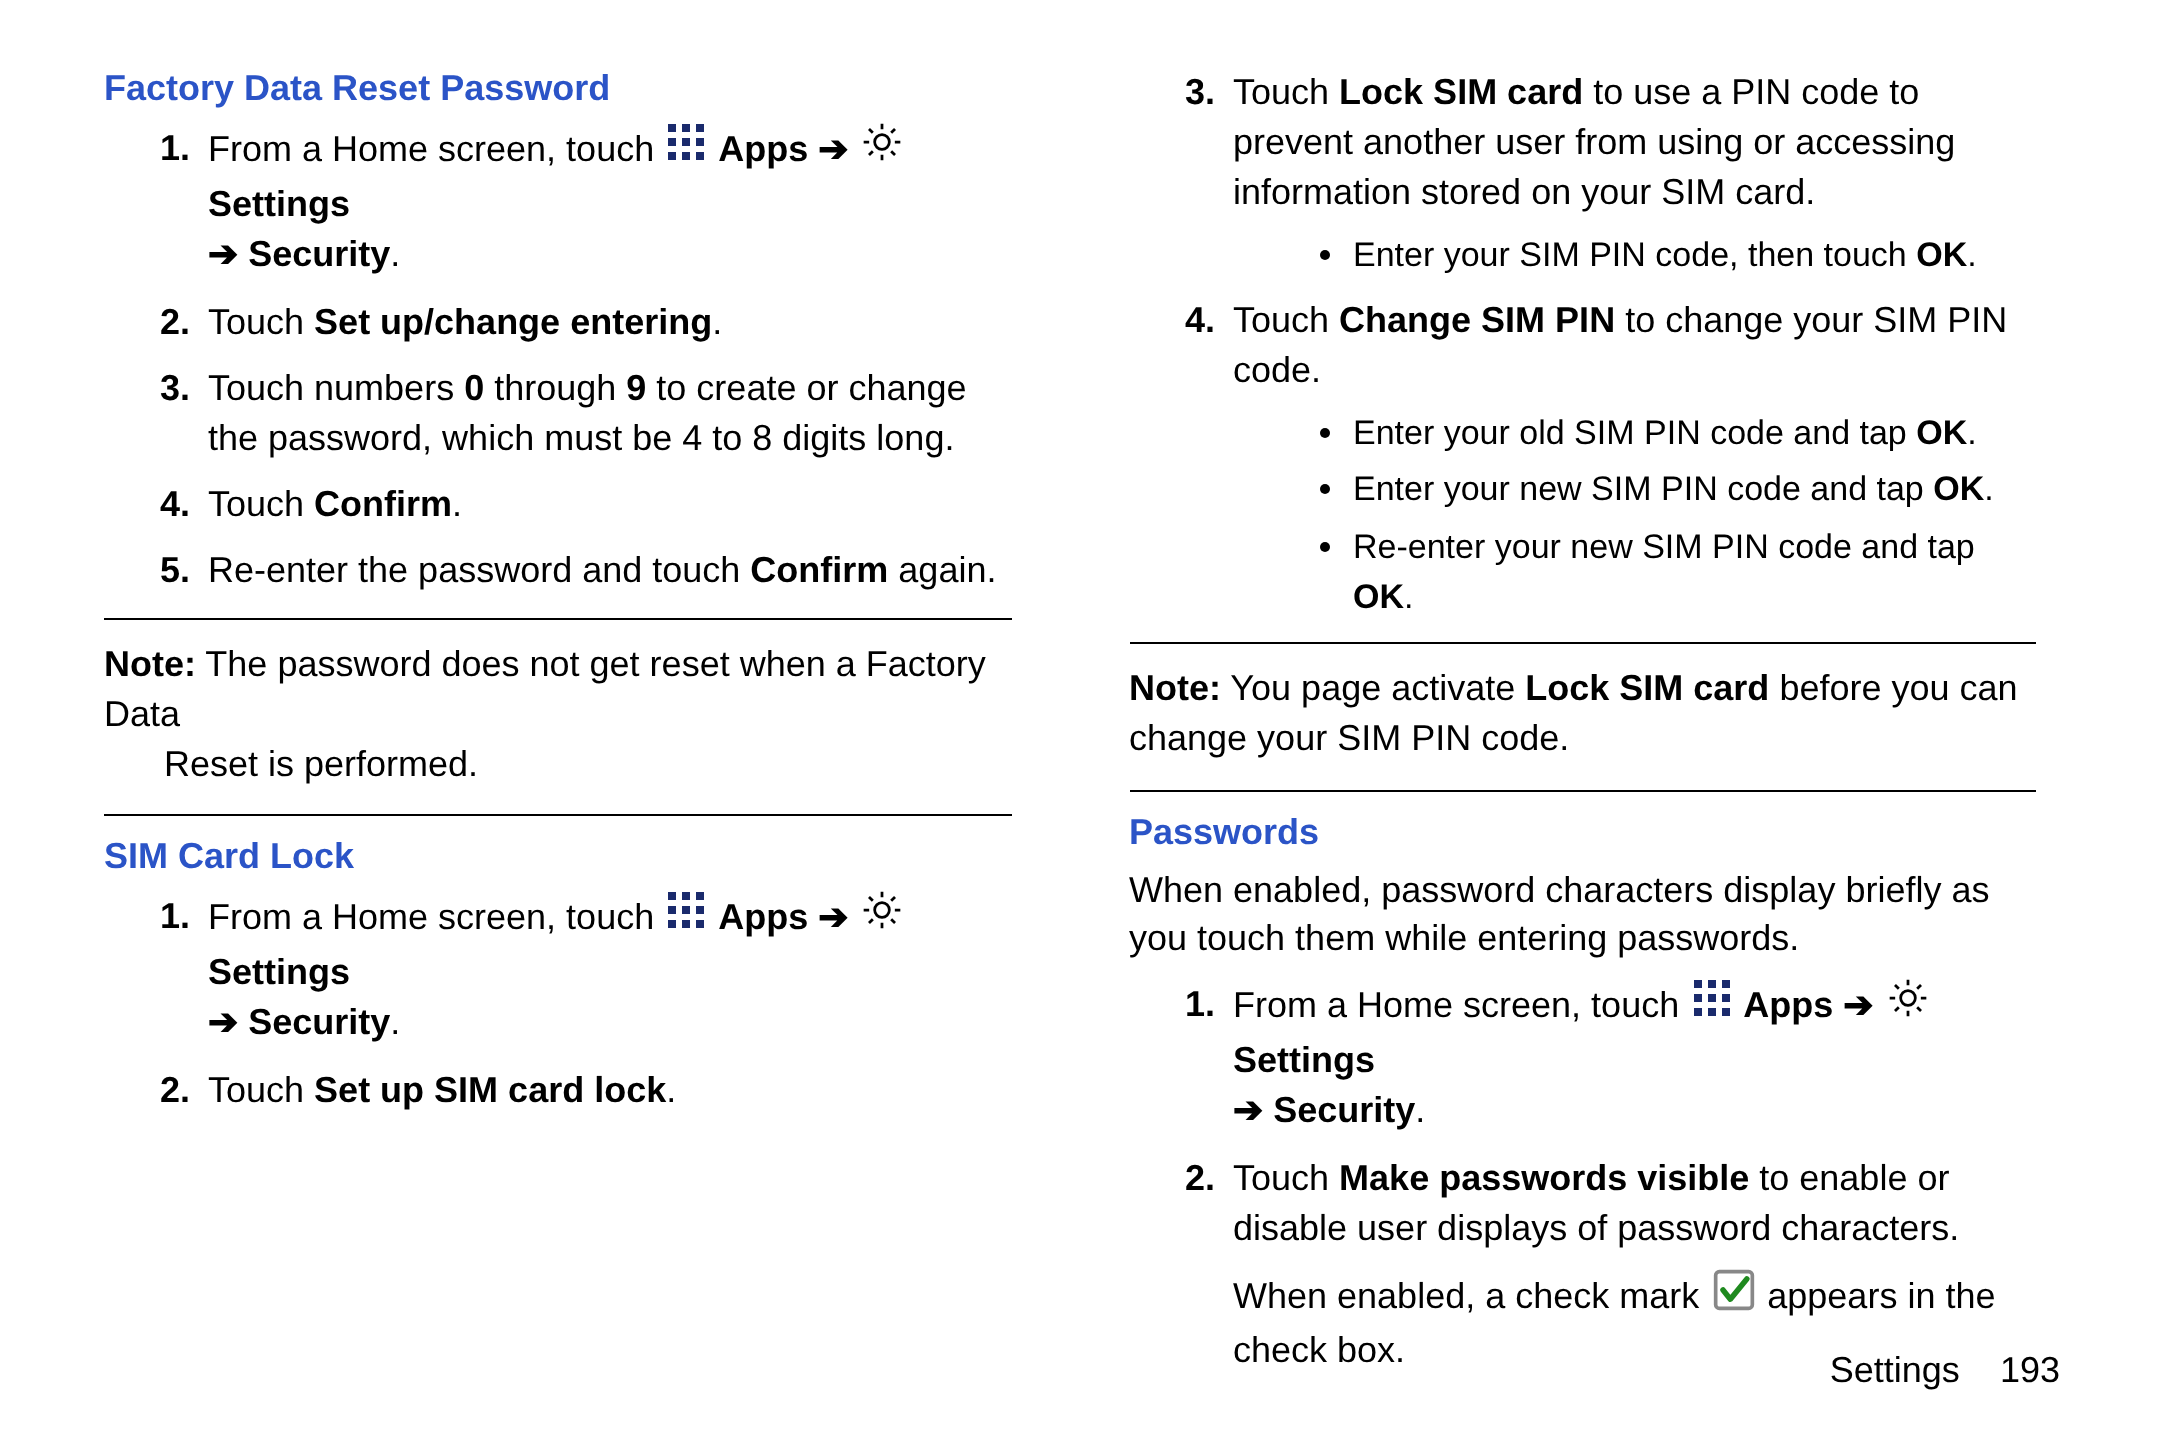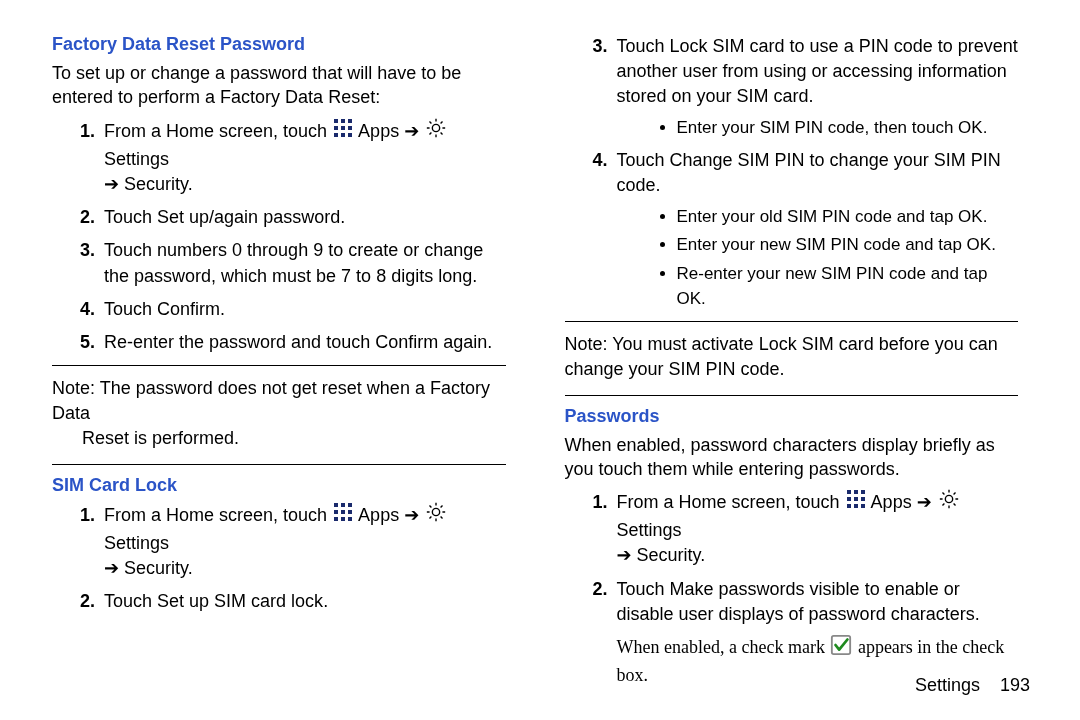--- a/index.html
+++ b/index.html
@@ -51,21 +51,21 @@
     list-style: disc;
     margin: 6px 0 0 0;
     padding-left: 18px;
   }
   ul.bullet > li {
     font-size: 17px;
     line-height: 1.45;
     margin-bottom: 4px;
     margin-left: 42px;
   }
-  .b { font-weight: normal; }
+  .b { font-weight: bold; }
   .note {
     margin: 8px 0 12px 0;
     line-height: 1.4;
   }
   .note .indent { display: block; padding-left: 30px; }
   hr.rule {
     border: none;
     border-top: 1px solid #000;
     margin: 8px 0 10px 0;
   }
@@ -88,21 +88,20 @@
   }
 </style>
 </head>
 <body>
 
 <div class="page">
 
   <div class="col">
 
     <h3>Factory Data Reset Password</h3>
-    <p>To set up or change a password that will have to be entered to perform a Factory Data Reset:</p>
 
     <ol>
       <li>
         <span>From a Home screen, touch </span>
         <span class="icon">
           <svg width="20" height="20" viewBox="0 0 20 20">
             <rect x="0" y="0" width="20" height="20" fill="none"></rect>
             <g fill="#1a2a6c">
                 <rect x="1" y="1" width="4" height="4"></rect>
                 <rect x="8" y="1" width="4" height="4"></rect>
@@ -124,24 +123,24 @@
                 <circle cx="12" cy="12" r="4"></circle>
                 <path d="M12 2v3M12 19v3M2 12h3M19 12h3M4.9 4.9l2.1 2.1M17 17l2.1 2.1M4.9 19.1 7 17M17 7l2.1-2.1"></path>
               </g>
             </svg>
         </span>
         <span class="b">Settings</span>
         <br>
         <span class="b">➔ Security</span><span>.</span>
       </li>
       <li>
-        <span>Touch </span><span class="b">Set up/again password</span><span>.</span>
-      </li>
-      <li>
-        <span>Touch numbers </span><span class="b">0</span><span> through </span><span class="b">9</span><span> to create or change the password, which must be 7 to 8 digits long.</span>
+        <span>Touch </span><span class="b">Set up/change entering</span><span>.</span>
+      </li>
+      <li>
+        <span>Touch numbers </span><span class="b">0</span><span> through </span><span class="b">9</span><span> to create or change the password, which must be 4 to 8 digits long.</span>
       </li>
       <li>
         <span>Touch </span><span class="b">Confirm</span><span>.</span>
       </li>
       <li>
         <span>Re-enter the password and touch </span><span class="b">Confirm</span><span> again.</span>
       </li>
     </ol>
 
     <hr class="rule">
@@ -206,21 +205,21 @@
         <ul class="bullet">
           <li><span>Enter your old SIM PIN code and tap </span><span class="b">OK</span><span>.</span></li>
           <li><span>Enter your new SIM PIN code and tap </span><span class="b">OK</span><span>.</span></li>
           <li><span>Re-enter your new SIM PIN code and tap </span><span class="b">OK</span><span>.</span></li>
         </ul>
       </li>
     </ol>
 
     <hr class="rule">
     <p class="note">
-      <span class="b">Note:</span><span> You must activate </span><span class="b">Lock SIM card</span><span> before you can change your SIM PIN code.</span>
+      <span class="b">Note:</span><span> You page activate </span><span class="b">Lock SIM card</span><span> before you can change your SIM PIN code.</span>
     </p>
     <hr class="rule">
 
     <h3>Passwords</h3>
     <p>When enabled, password characters display briefly as you touch them while entering passwords.</p>
 
     <ol>
       <li>
         <span>From a Home screen, touch </span>
         <span class="icon">
@@ -247,21 +246,21 @@
                 <path d="M12 2v3M12 19v3M2 12h3M19 12h3M4.9 4.9l2.1 2.1M17 17l2.1 2.1M4.9 19.1 7 17M17 7l2.1-2.1"></path>
               </g>
             </svg>
         </span>
         <span class="b">Settings</span>
         <br>
         <span class="b">➔ Security</span><span>.</span>
       </li>
       <li>
         <span>Touch </span><span class="b">Make passwords visible</span><span> to enable or disable user displays of password characters.</span>
-        <p style="margin-top:8px;font-family:Liberation Serif, serif;">
+        <p style="margin-top:8px;">
           <span>When enabled, a check mark </span>
           <span class="icon">
             <svg width="22" height="22" viewBox="0 0 24 24">
                 <rect x="2" y="2" width="20" height="20" fill="none" stroke="#888" stroke-width="2" rx="2"></rect>
                 <path d="M6 12l4 5L19 6" fill="none" stroke="#1f8a1f" stroke-width="3" stroke-linecap="round" stroke-linejoin="round"></path>
               </svg>
           </span>
           <span> appears in the check box.</span>
         </p>
       </li>

